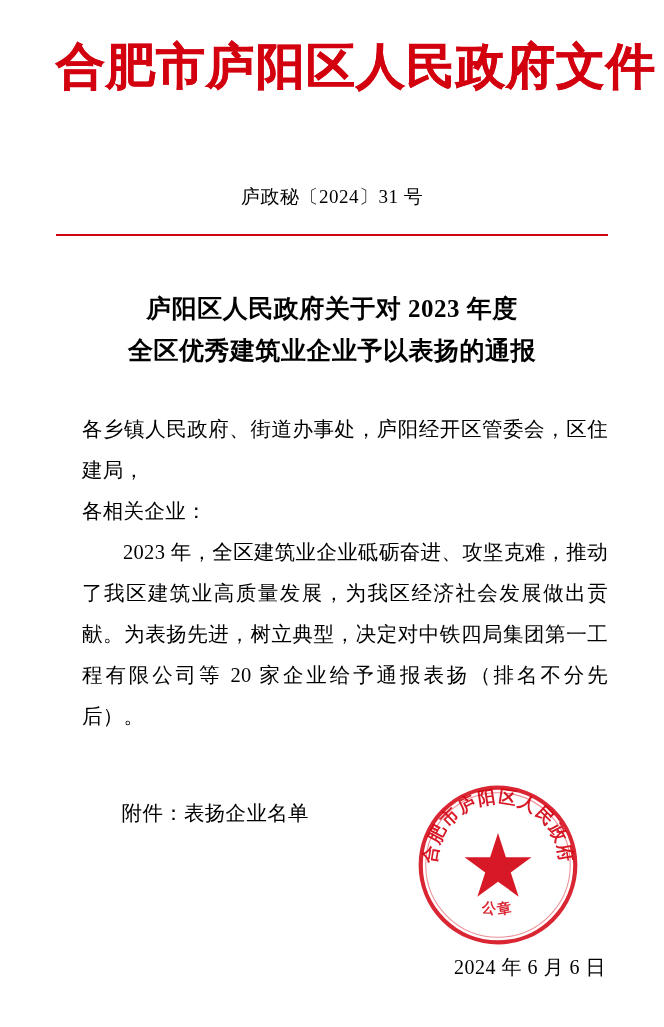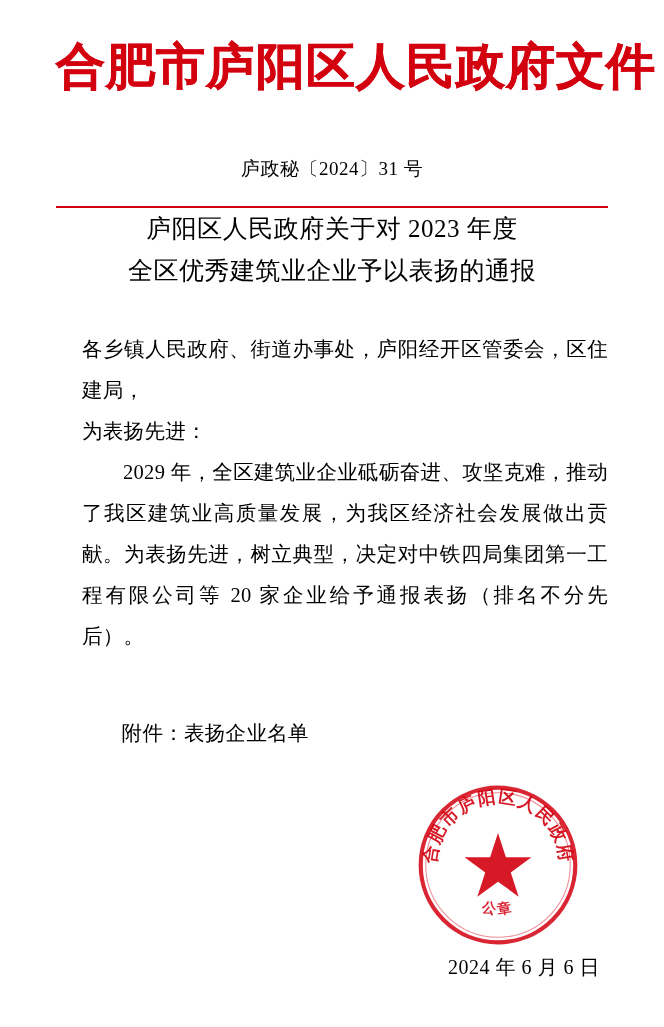--- a/index.html
+++ b/index.html
@@ -37,37 +37,38 @@
     letter-spacing: 1px;
     line-height: 1.18;
     white-space: nowrap;
     -webkit-text-stroke: 0.6px #d3000f;
   }
 
   
   .doc-number {
     text-align: center;
     font-size: 19px;
-    margin-top: 60px;
+    margin-top: 88px;
     letter-spacing: 0.5px;
   }
 
   
   .red-rule {
     margin-top: 24px;
     height: 2.5px;
     background: #d3000f;
   }
 
   
   .doc-title {
     text-align: center;
-    font-weight: normal;
+    font-weight: bold;
     font-size: 25px;
     line-height: 1.65;
+    margin-top: 52px;
     letter-spacing: 0.5px;
   }
   .doc-title .line {
     display: block;
     white-space: nowrap;
   }
 
   
   .body-text {
     margin-top: 38px;
@@ -96,21 +97,21 @@
   
   .sign-area {
     position: absolute;
     right: 56px;
     bottom: 40px;
     width: 300px;
     height: 200px;
   }
   .date {
     position: absolute;
-    right: 8px;
+    right: 2px;
     bottom: 6px;
     font-size: 20px;
     letter-spacing: 0.5px;
     white-space: nowrap;
   }
   .seal {
     position: absolute;
     right: 26px;
     bottom: 38px;
     width: 168px;
@@ -135,22 +136,22 @@
 
   <div class="red-rule"></div>
 
   <div class="doc-title">
     <span class="line">庐阳区人民政府关于对 2023 年度</span>
     <span class="line">全区优秀建筑业企业予以表扬的通报</span>
   </div>
 
   <div class="body-text">
     <p>各乡镇人民政府、街道办事处，庐阳经开区管委会，区住建局，</p>
-    <p>为表扬先进：</p>
-    <p class="indent">2029 年，全区建筑业企业砥砺奋进、攻坚克难，推动了我区建筑业高质量发展，为我区经济社会发展做出贡献。为表扬先进，树立典型，决定对中铁四局集团第一工程有限公司等 20 家企业给予通报表扬（排名不分先后）。</p>
+    <p>各相关企业：</p>
+    <p class="indent">2023 年，全区建筑业企业砥砺奋进、攻坚克难，推动了我区建筑业高质量发展，为我区经济社会发展做出贡献。为表扬先进，树立典型，决定对中铁四局集团第一工程有限公司等 20 家企业给予通报表扬（排名不分先后）。</p>
   </div>
 
   <div class="attachment">附件：表扬企业名单</div>
 
   <div class="sign-area">
 
     <div class="seal">
       <svg viewBox="0 0 200 200" width="168" height="168" aria-hidden="true">
         <defs>
           <path id="sealTopArc" d="M 26 100 A 74 74 0 0 1 174 100"></path>

